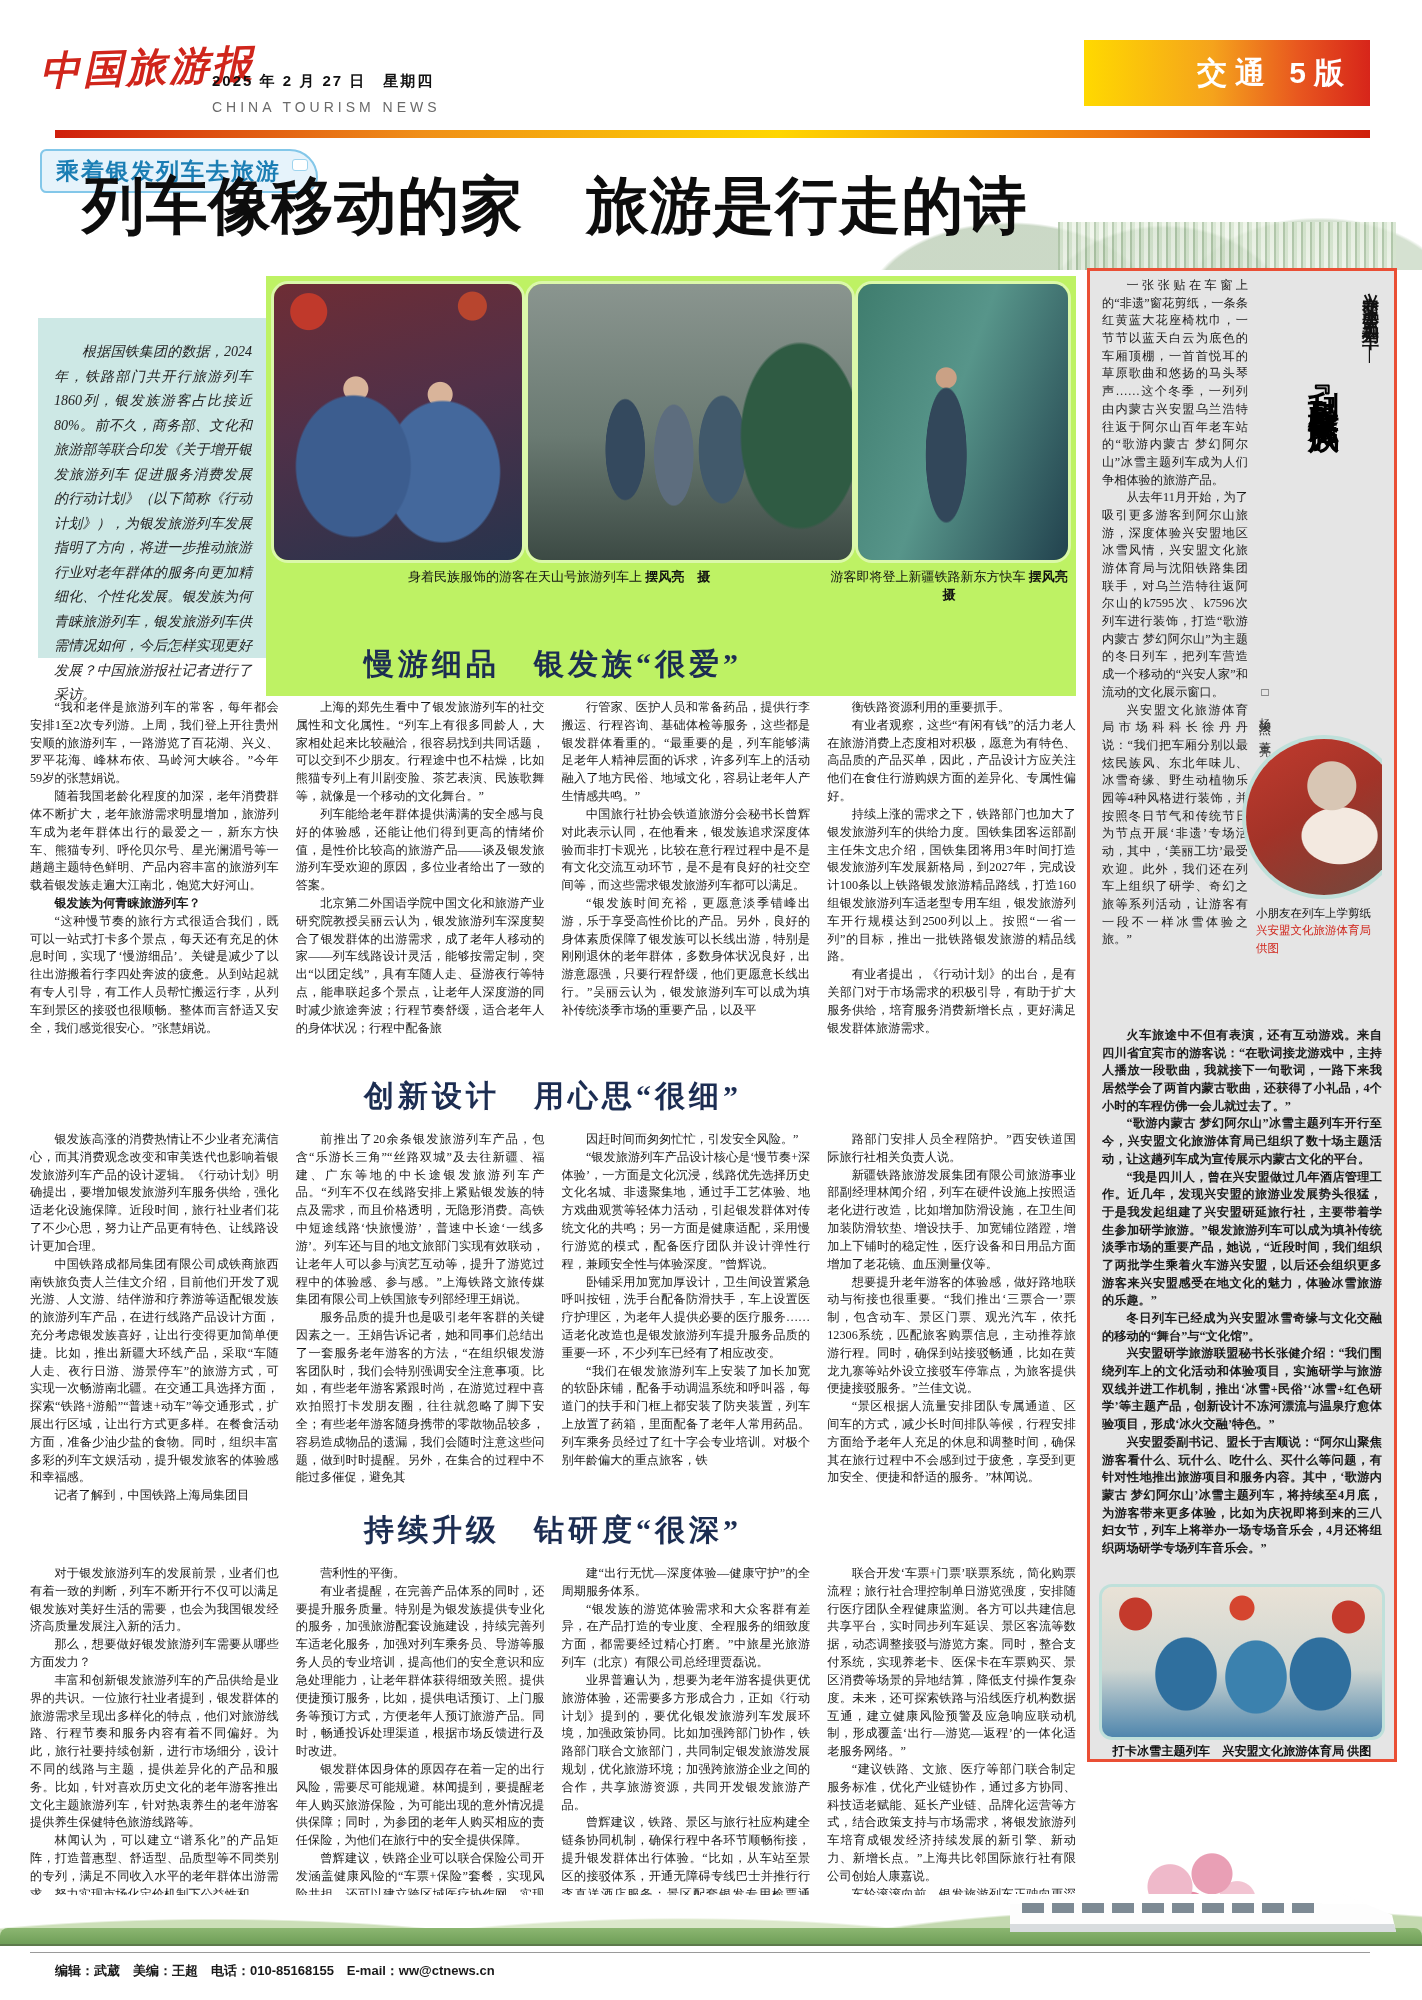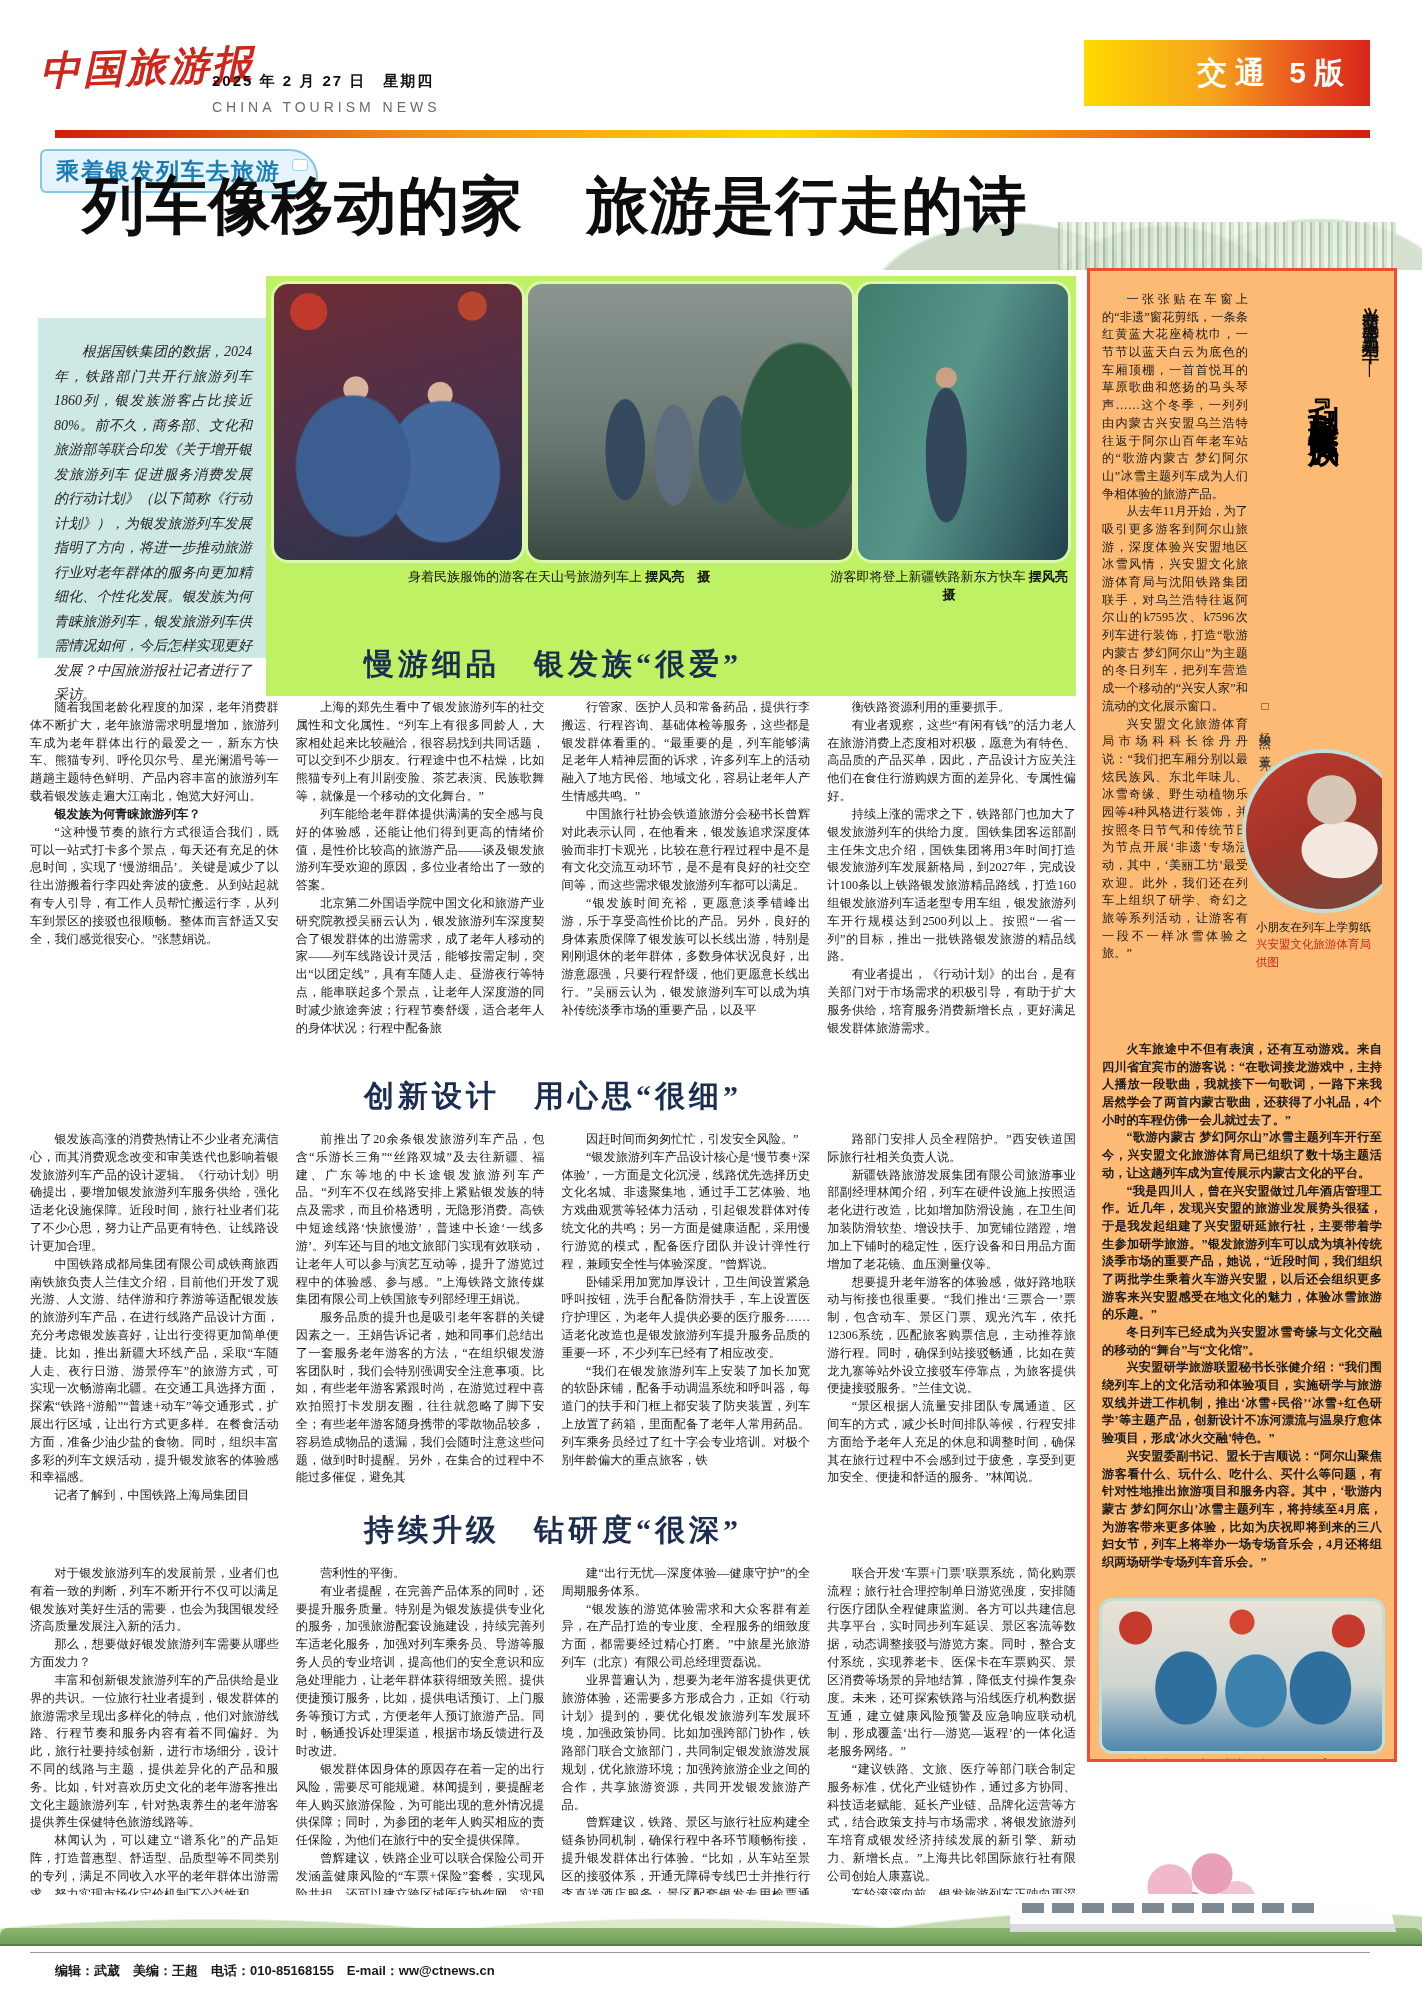--- a/index.html
+++ b/index.html
@@ -76,22 +76,22 @@
   .sec-head{text-align:center;font-size:30px;font-weight:bold;color:#1c2d52;letter-spacing:4px;}
   .cols{display:flex;gap:17px;margin-top:14px;}
   .col{flex:1;overflow:hidden;text-align:justify;}
   .col p{margin:0;text-indent:2em;font-size:12.2px;line-height:1.46;}
   .col p.lead-bold{font-weight:bold;}
   #section-0{top:644px;} #section-0 .cols{height:388px;}
   #section-1{top:1076px;} #section-1 .cols{height:384px;}
   #section-2{top:1510px;} #section-2 .cols{height:330px;}
 
   
-  .sidebar{position:absolute;left:1087px;top:268px;width:310px;height:1494px;background:#fdba74;
-       border:3px solid #ea4f35;box-sizing:border-box;padding:20px 12px;overflow:hidden;}
+  .sidebar{position:absolute;left:1087px;top:268px;width:310px;height:1494px;background:#e5e5e5;
+       border:3px solid #ea4f35;box-sizing:border-box;padding:6px 12px;overflow:hidden;}
   .side-top{display:flex;gap:8px;height:744px;overflow:hidden;}
   .side-top-left{width:146px;overflow:hidden;text-align:justify;}
   .side-top-left p,.side-mid p{margin:0;text-indent:2em;font-size:12.2px;line-height:1.45;}
   .side-top-right{width:130px;position:relative;flex:1;}
   .v-small{position:absolute;top:2px;right:0;writing-mode:vertical-rl;text-orientation:mixed;
        font-size:17px;font-weight:bold;letter-spacing:5px;color:#111;height:420px;}
   .v-big{position:absolute;top:88px;right:38px;writing-mode:vertical-rl;text-orientation:mixed;
        font-size:31px;font-weight:bold;letter-spacing:5px;color:#000;height:600px;}
   .v-byline{position:absolute;top:408px;left:0;writing-mode:vertical-rl;text-orientation:mixed;
        font-size:12px;color:#333;height:180px;letter-spacing:3px;}
@@ -167,20 +167,21 @@
     <div class="caption cap2">
       <span>游客即将登上新疆铁路新东方快车</span>
       <b>摆风亮　摄</b>
     </div>
   </div>
 
   <div class="section" id="section-0">
     <div class="sec-head">慢游细品　银发族“很爱”</div>
     <div class="cols">
         <div class="col">
+          <p>“我和老伴是旅游列车的常客，每年都会安排1至2次专列游。上周，我们登上开往贵州安顺的旅游列车，一路游览了百花湖、兴义、罗平花海、峰林布依、马岭河大峡谷。”今年59岁的张慧娟说。</p>
           <p>随着我国老龄化程度的加深，老年消费群体不断扩大，老年旅游需求明显增加，旅游列车成为老年群体出行的最爱之一，新东方快车、熊猫专列、呼伦贝尔号、星光澜湄号等一趟趟主题特色鲜明、产品内容丰富的旅游列车载着银发族走遍大江南北，饱览大好河山。</p>
           <p class="lead-bold">银发族为何青睐旅游列车？</p>
           <p>“这种慢节奏的旅行方式很适合我们，既可以一站式打卡多个景点，每天还有充足的休息时间，实现了‘慢游细品’。关键是减少了以往出游搬着行李四处奔波的疲惫。从到站起就有专人引导，有工作人员帮忙搬运行李，从列车到景区的接驳也很顺畅。整体而言舒适又安全，我们感觉很安心。”张慧娟说。</p>
         </div>
         <div class="col">
           <p>上海的郑先生看中了银发旅游列车的社交属性和文化属性。“列车上有很多同龄人，大家相处起来比较融洽，很容易找到共同话题，可以交到不少朋友。行程途中也不枯燥，比如熊猫专列上有川剧变脸、茶艺表演、民族歌舞等，就像是一个移动的文化舞台。”</p>
           <p>列车能给老年群体提供满满的安全感与良好的体验感，还能让他们得到更高的情绪价值，是性价比较高的旅游产品——谈及银发旅游列车受欢迎的原因，多位业者给出了一致的答案。</p>
           <p>北京第二外国语学院中国文化和旅游产业研究院教授吴丽云认为，银发旅游列车深度契合了银发群体的出游需求，成了老年人移动的家——列车线路设计灵活，能够按需定制，突出“以团定线”，具有车随人走、昼游夜行等特点，能串联起多个景点，让老年人深度游的同时减少旅途奔波；行程节奏舒缓，适合老年人的身体状况；行程中配备旅</p>
         </div>
         <div class="col">

